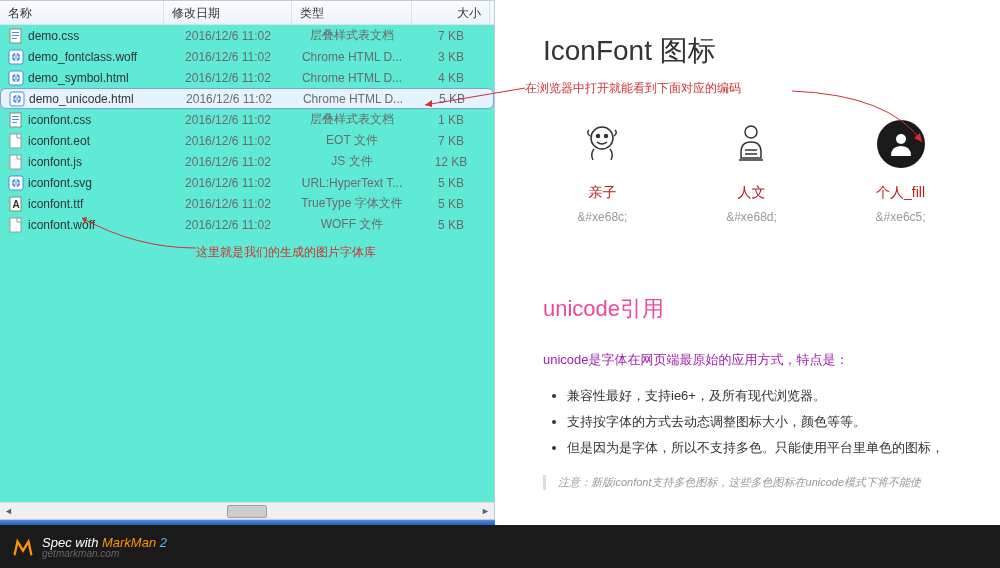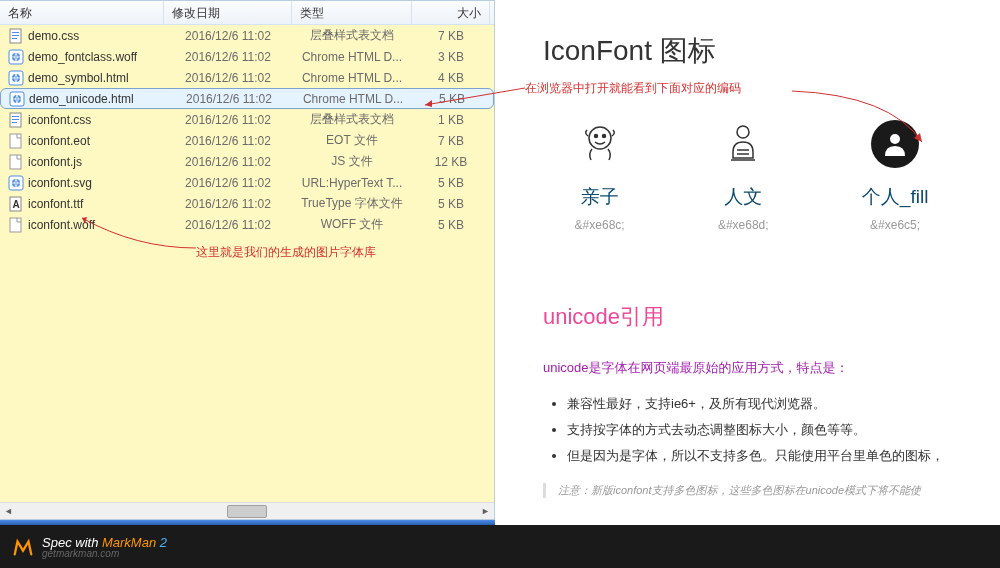--- a/index.html
+++ b/index.html
@@ -1,20 +1,20 @@
 <!DOCTYPE html>
 <html><head>
   <meta charset="utf-8">
   <style>
     * { margin: 0; padding: 0; box-sizing: border-box; }
     body { font-family: "Microsoft YaHei", Arial, sans-serif; font-size: 12px; width: 1000px; height: 568px; overflow: hidden; position: relative; background: #fff; }
     
     .container { display: flex; height: 520px; }
     
-    .left-panel { width: 495px; border: 1px solid #b8cde0; border-left: none; background: #fef9c3; position: relative; display: flex; flex-direction: column; }
+    .left-panel { width: 495px; border: 1px solid #b8cde0; border-left: none; background: #5eead4; position: relative; display: flex; flex-direction: column; }
     
     .file-header { display: flex; background: linear-gradient(#fafcfe, #eef3f9); border-bottom: 1px solid #d6e2ef; height: 24px; font-size: 12px; color: #333; }
     .file-header > div { padding: 4px 8px; border-right: 1px solid #d6e2ef; }
     .col-name { width: 164px; }
     .col-date { width: 128px; }
     .col-type { width: 120px; }
     .col-size { width: 78px; text-align: right; padding-right: 14px; }
     
     .file-list { flex: 1; overflow: hidden; }
     .file-row { display: flex; height: 21px; align-items: center; font-size: 12px; color: #333; }
@@ -37,21 +37,21 @@
     
     .taskbar { position: absolute; bottom: 43px; left: 0; width: 495px; height: 5px; background: linear-gradient(#4a8de8, #2c5fb0); }
     
     .right-panel { flex: 1; padding: 32px 40px 20px 48px; background: #fff; position: relative; overflow: hidden; }
     .page-title { font-size: 28px; font-weight: 300; color: #333; margin-bottom: 50px; }
     
     .icons-row { display: flex; gap: 50px; justify-content: space-around; margin-bottom: 70px; padding: 0 10px; }
     .icon-item { display: flex; flex-direction: column; align-items: center; gap: 8px; }
     .icon-glyph { width: 48px; height: 48px; display: flex; align-items: center; justify-content: center; font-size: 40px; }
     .icon-glyph.filled { background: #1a1a1a; border-radius: 50%; color: #fff; font-size: 28px; }
-    .icon-label { font-size: 19px; color: #0c4a6e; margin-top: 8px; }
+    .icon-label { font-size: 14px; color: #b91c1c; margin-top: 8px; }
     .icon-code { font-size: 12px; color: #999; }
     
     .section-title { font-size: 22px; font-weight: 400; color: #ec4899; margin-bottom: 24px; }
     .section-desc { font-size: 13px; color: #a21caf; margin-bottom: 12px; line-height: 1.8; }
     .bullet-list { list-style: disc; padding-left: 24px; font-size: 13px; color: #333; line-height: 2; }
     .note-box { border-left: 3px solid #ddd; padding-left: 12px; margin-top: 14px; font-size: 11px; color: #999; font-style: italic; }
     
     .footer { position: absolute; bottom: 0; left: 0; right: 0; height: 43px; background: #1a1a1a; display: flex; align-items: center; padding: 0 12px; }
     .footer-logo { width: 22px; height: 22px; margin-right: 8px; }
     .footer-text { color: #fff; font-size: 13px; font-style: italic; }

